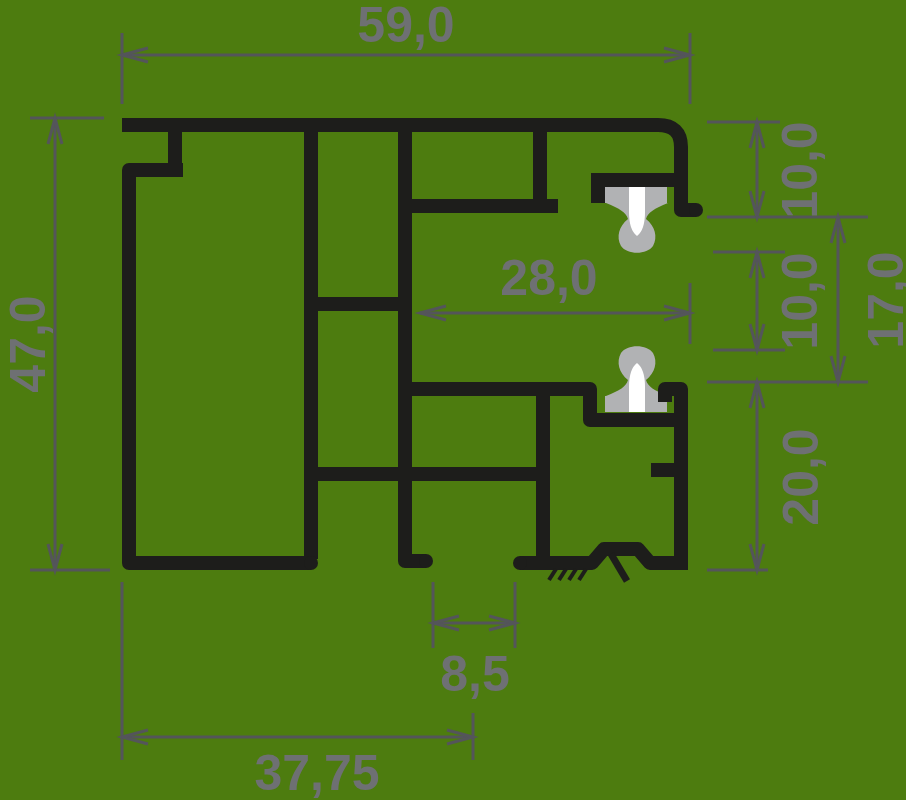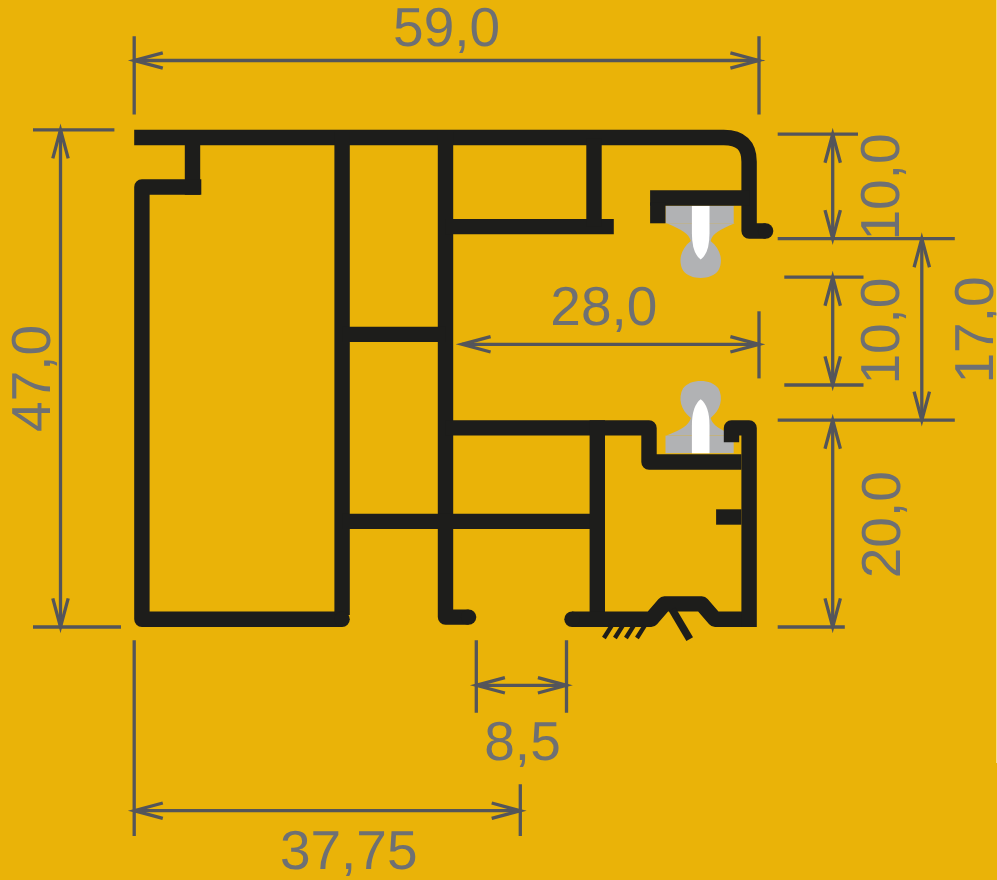--- a/index.html
+++ b/index.html
@@ -1,17 +1,17 @@
 <!DOCTYPE html>
 <html><head>
 <meta charset="utf-8">
 <style>
   html,body{margin:0;padding:0;background:#ffffff;}
-  .stage{position:relative;width:906px;height:800px;background:#eab308;overflow:hidden;
-         font-family:"Liberation Sans", sans-serif;}
+  .stage{position:relative;width:906px;height:800px;background:#4d7c0f;overflow:hidden;
+         font-family:"Liberation Sans", sans-serif;font-weight:bold;}
   svg{display:block;}
   .dimtext{font-family:"Liberation Sans", sans-serif;font-size:50px;fill:#6e7073;}
 </style>
 </head>
 <body>
 
 <div class="stage">
 <svg width="906" height="800" viewBox="0 0 906 800">
 
   <g>

